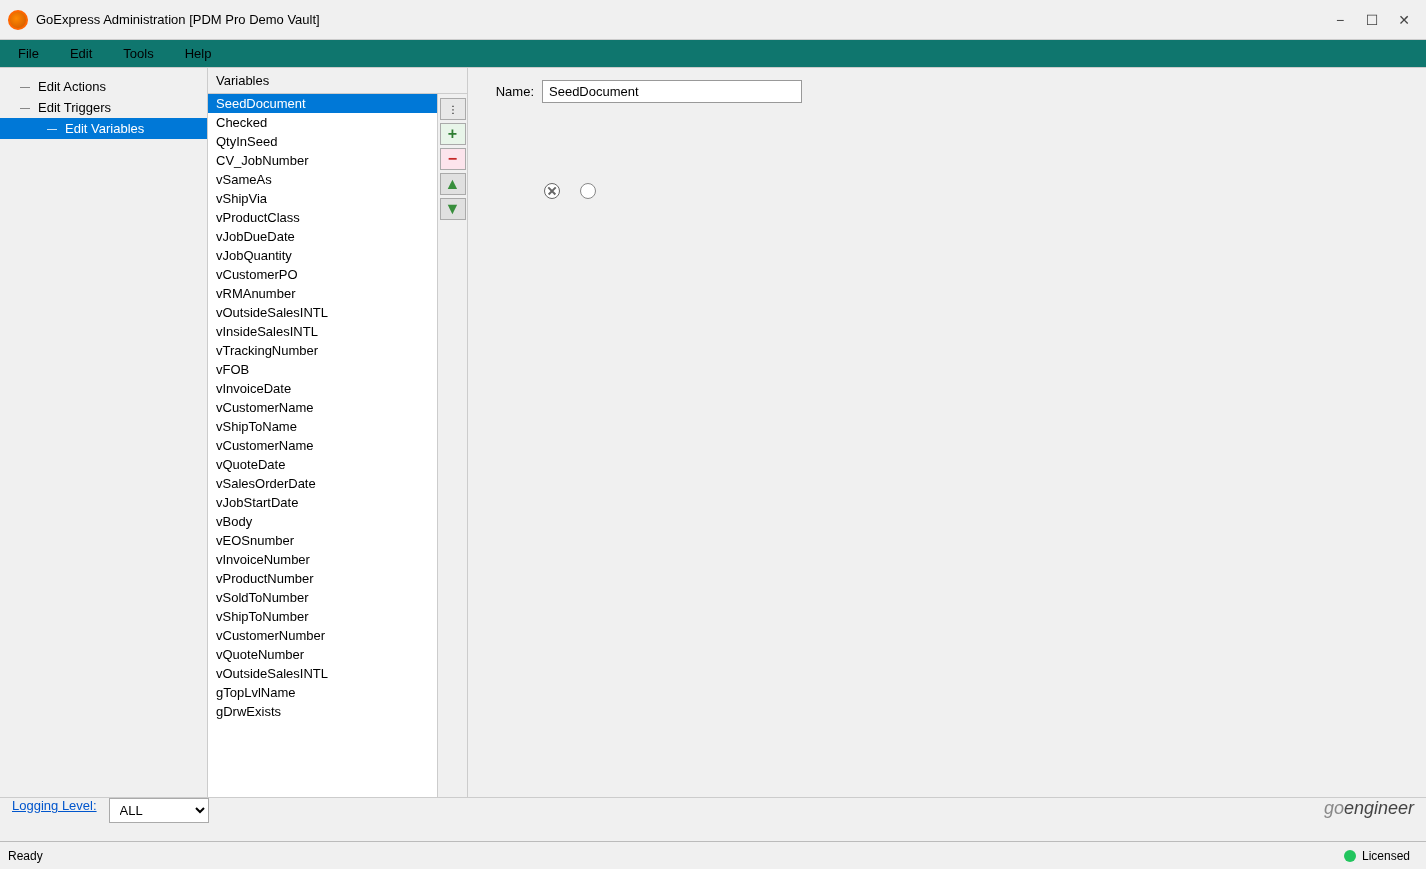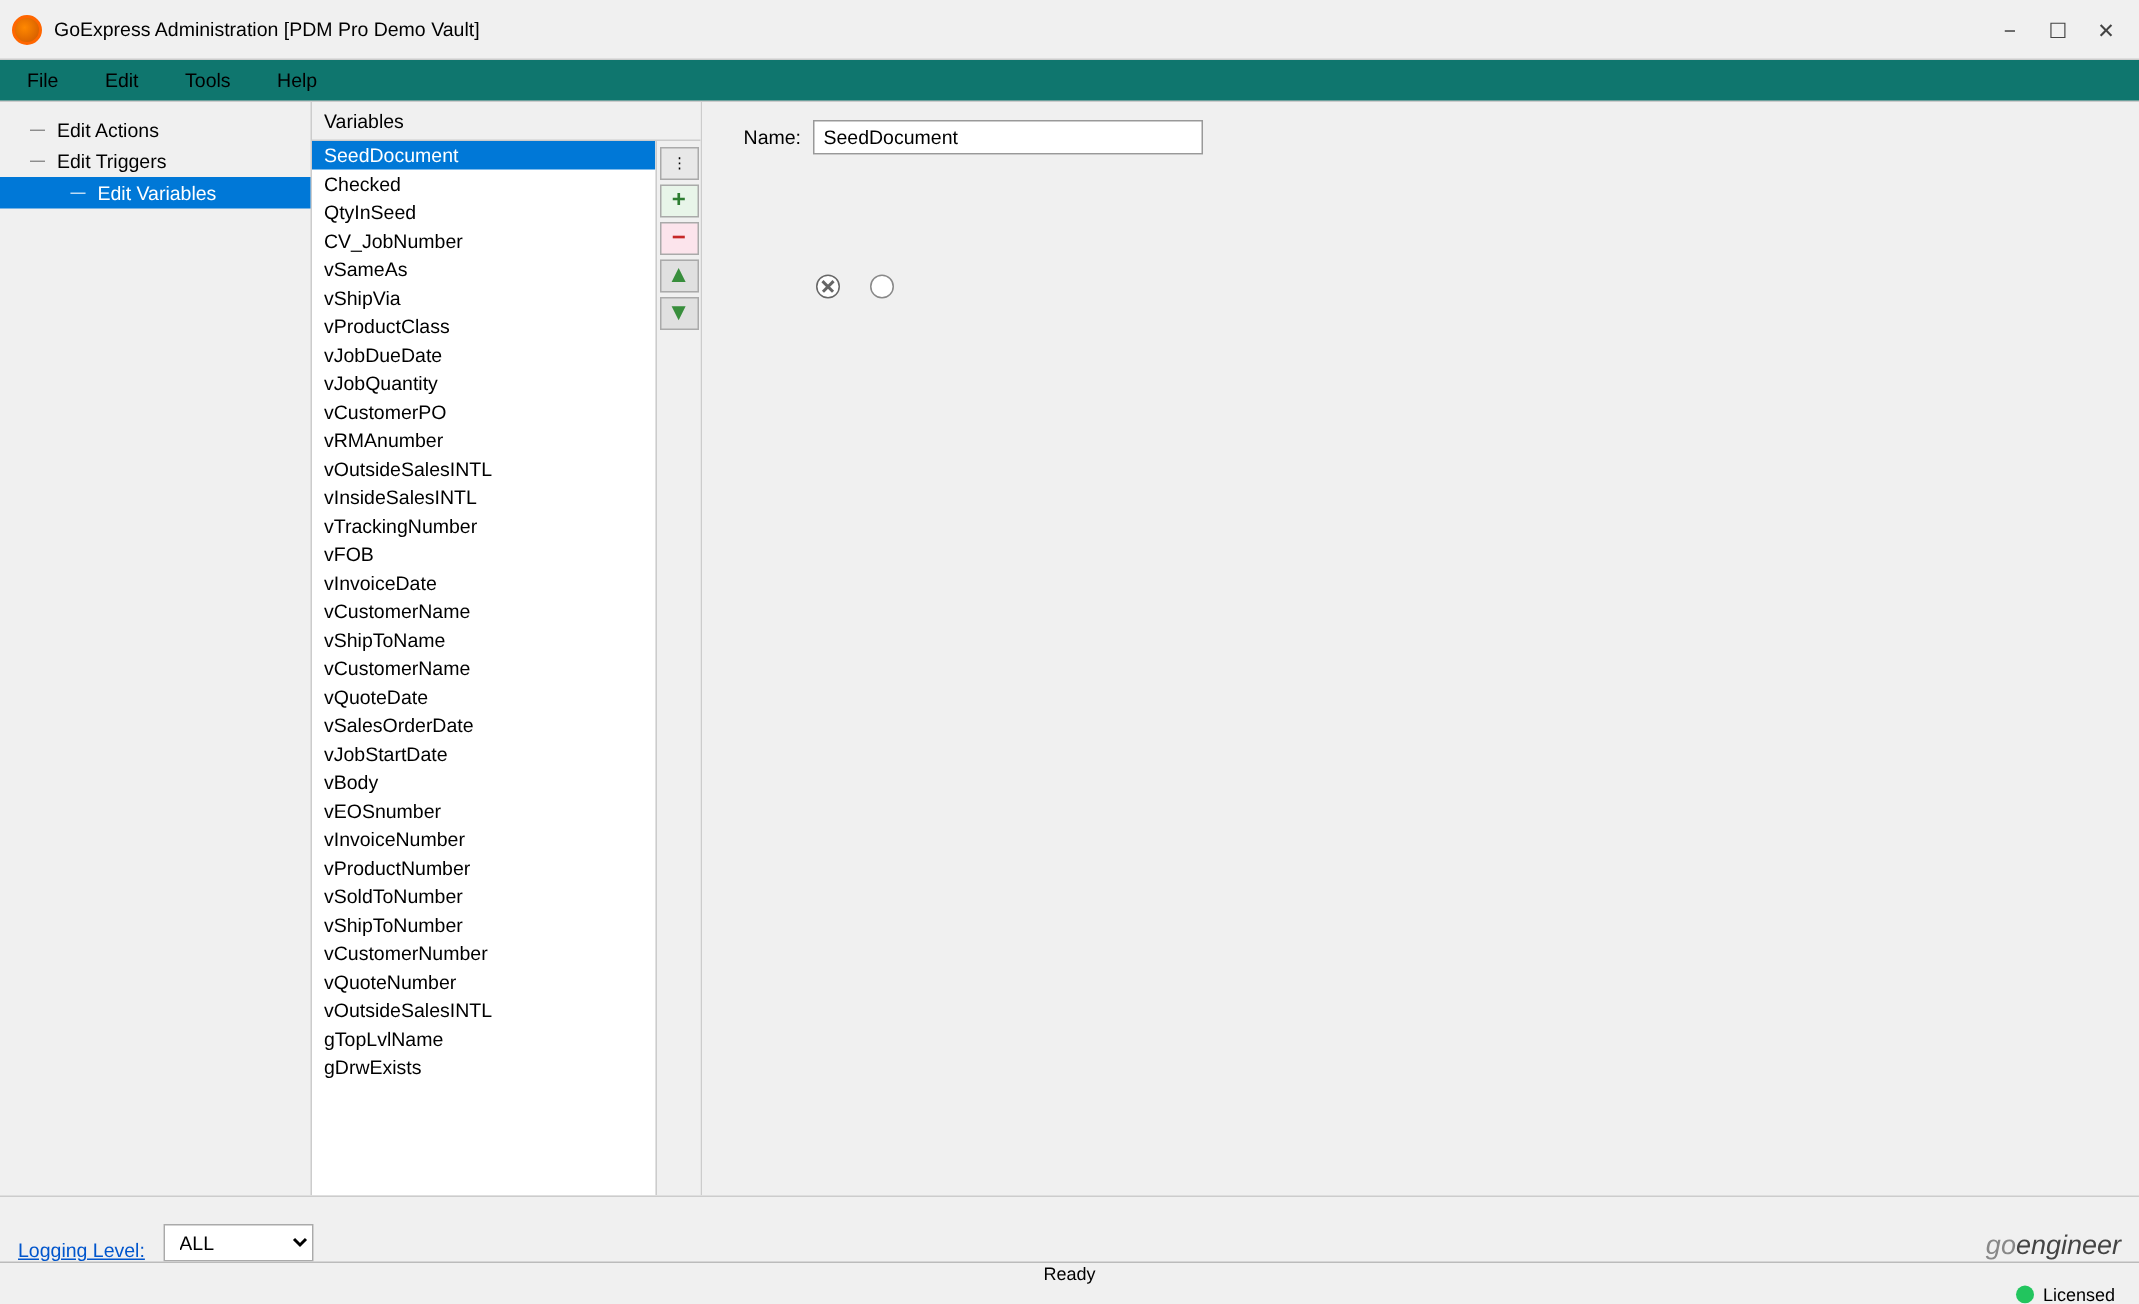--- a/index.html
+++ b/index.html
@@ -268,21 +268,21 @@
     }
     .radio-circle.with-x::before { transform: rotate(45deg); }
     .radio-circle.with-x::after { transform: rotate(-45deg); }
 
     
     .bottom-bar {
       height: 44px;
       background: #f0f0f0;
       border-top: 1px solid #ccc;
       display: flex;
-      align-items: flex-end;
+      align-items: flex-start;
       padding: 0 12px;
       gap: 12px;
       flex-shrink: 0;
     }
     .logging-label {
       color: #0055cc;
       text-decoration: underline;
       cursor: pointer;
       font-size: 13px;
     }
@@ -319,21 +319,20 @@
     
     .status-bar {
       height: 28px;
       background: #f0f0f0;
       border-top: 1px solid #bbb;
       display: flex;
       align-items: center;
       padding: 0 8px;
       font-size: 12px;
       flex-shrink: 0;
-      flex-direction: column;
     }
     .status-ready {
       color: #000;
     }
     .status-licensed {
       margin-left: auto;
       display: flex;
       align-items: center;
       gap: 6px;
       margin-right: 8px;

